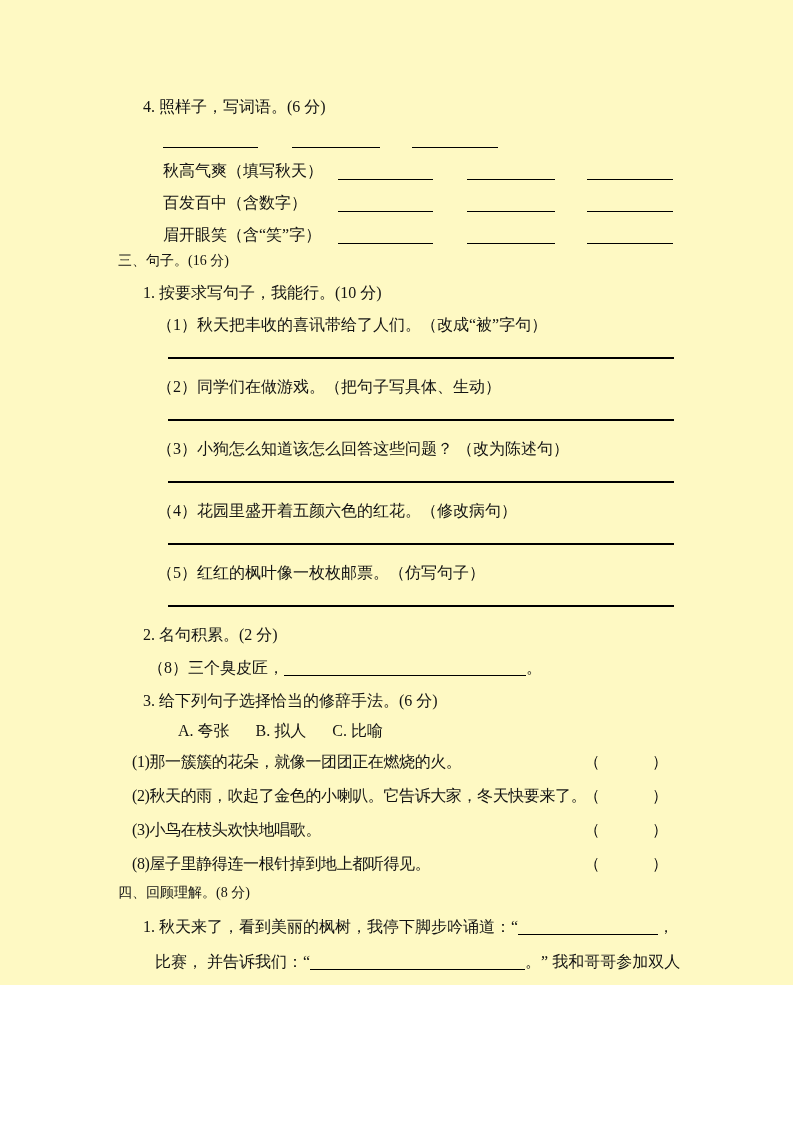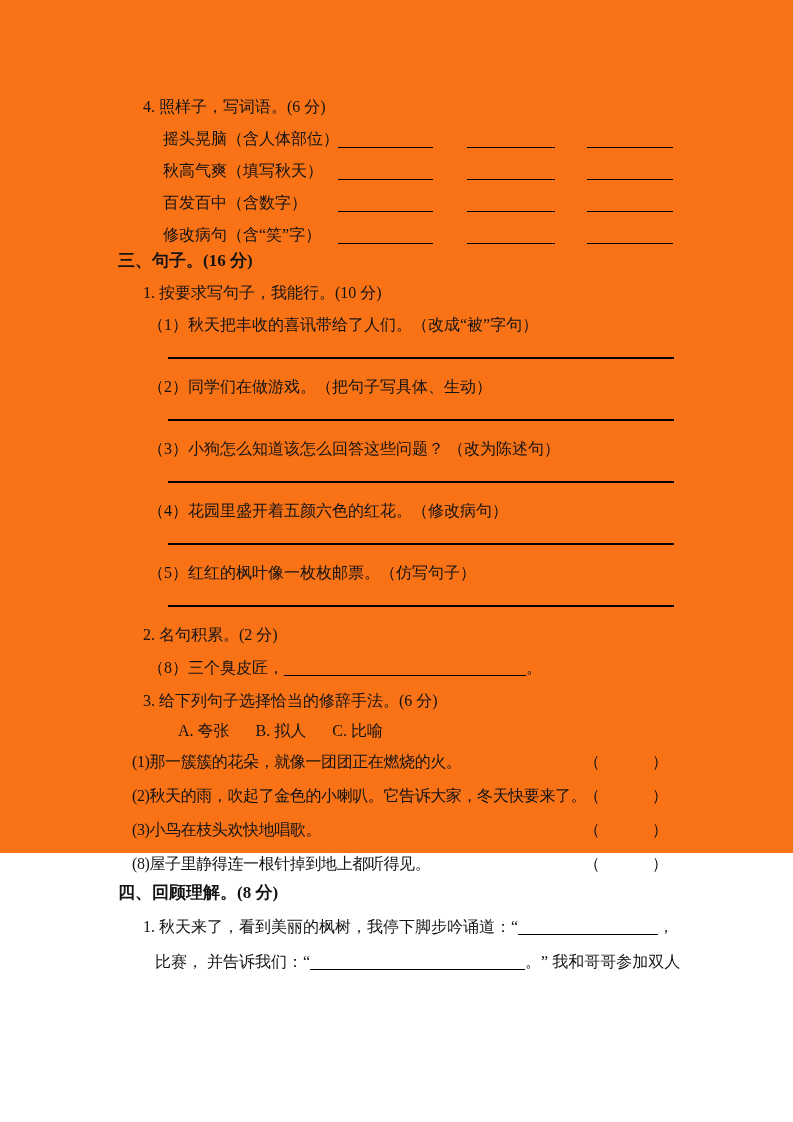--- a/index.html
+++ b/index.html
@@ -1,42 +1,42 @@
 <!DOCTYPE html>
 <html><head>
 <meta charset="utf-8">
 <style>
   html,body { margin:0; padding:0; }
   body {
     width:793px; height:1122px; background:#ffffff; overflow:hidden;
     font-family:"Liberation Serif","DejaVu Serif",serif;
     color:#131313;
   }
-  .page { position:relative; width:793px; height:853px; background:#f97316; }
+  .page { position:relative; width:793px; height:985px; background:#fef9c3; }
   .content {
     position:absolute; left:118px; top:91px; width:566px;
     font-size:16px; line-height:32px;
   }
 
   
   .q-title { margin-left:25px; white-space:nowrap; }
   .w-row { margin-left:45px; height:32px; line-height:32px; white-space:nowrap; }
   .w-label { display:inline-block; width:175px; }
   .w-blank { display:inline-block; height:18px; border-bottom:1.6px solid #000; vertical-align:-4px; }
   .w-blank.b1 { width:95px; margin-right:34px; }
   .w-blank.b2 { width:88px; margin-right:32px; }
   .w-blank.b3 { width:86px; }
 
   
-  .sec-title { font-weight:bold; font-size:17px; white-space:nowrap; }
+  .sec-title { font-weight:normal; font-size:14px; white-space:nowrap; }
   .sec-title.s3 { margin-top:-6px; }
   .sec-title.s4 { margin-top:-4px; }
 
   
-  .subq-text { margin-left:30px; white-space:nowrap;font-family:Liberation Serif, serif; }
+  .subq-text { margin-left:39px; white-space:nowrap;font-family:Liberation Serif, serif; }
   .ans-line { margin:16px 0 12px 50px; width:506px; height:0; border-bottom:2px solid #000; }
 
   
   .fill-item { margin-left:30px; line-height:34px; white-space:nowrap; }
   .inline-blank { display:inline-block; height:16px; border-bottom:1.6px solid #000; vertical-align:-3px; }
   .ib-233 { width:233px; }
   .ib-242 { width:242px; }
   .ib-140 { width:140px; }
   .ib-170 { width:170px; }
   .ib-215 { width:215px; }
@@ -59,30 +59,30 @@
 </style>
 </head>
 <body>
 
 <div class="page">
   <div class="content">
 
     <div class="q-title">4. 照样子，写词语。(6 分)</div>
 
     <div class="w-row">
-      <span class="w-label">摇头晃脑（含人体部位）</span><span class="w-blank b1"></span><span class="w-blank b2"></span><span class="w-blank b3"></span>
+      <span class="w-blank b1"></span><span class="w-blank b2"></span><span class="w-blank b3"></span>
     </div>
     <div class="w-row">
       <span class="w-label">秋高气爽（填写秋天）</span><span class="w-blank b1"></span><span class="w-blank b2"></span><span class="w-blank b3"></span>
     </div>
     <div class="w-row">
       <span class="w-label">百发百中（含数字）</span><span class="w-blank b1"></span><span class="w-blank b2"></span><span class="w-blank b3"></span>
     </div>
     <div class="w-row">
-      <span class="w-label">修改病句（含“笑”字）</span><span class="w-blank b1"></span><span class="w-blank b2"></span><span class="w-blank b3"></span>
+      <span class="w-label">眉开眼笑（含“笑”字）</span><span class="w-blank b1"></span><span class="w-blank b2"></span><span class="w-blank b3"></span>
     </div>
 
     <div class="sec-title s3">三、句子。(16 分)</div>
     <div class="q-title">1. 按要求写句子，我能行。(10 分)</div>
 
     <div>
       <div class="subq-text">（1）秋天把丰收的喜讯带给了人们。（改成“被”字句）</div>
       <div class="ans-line"></div>
     </div>
     <div>

